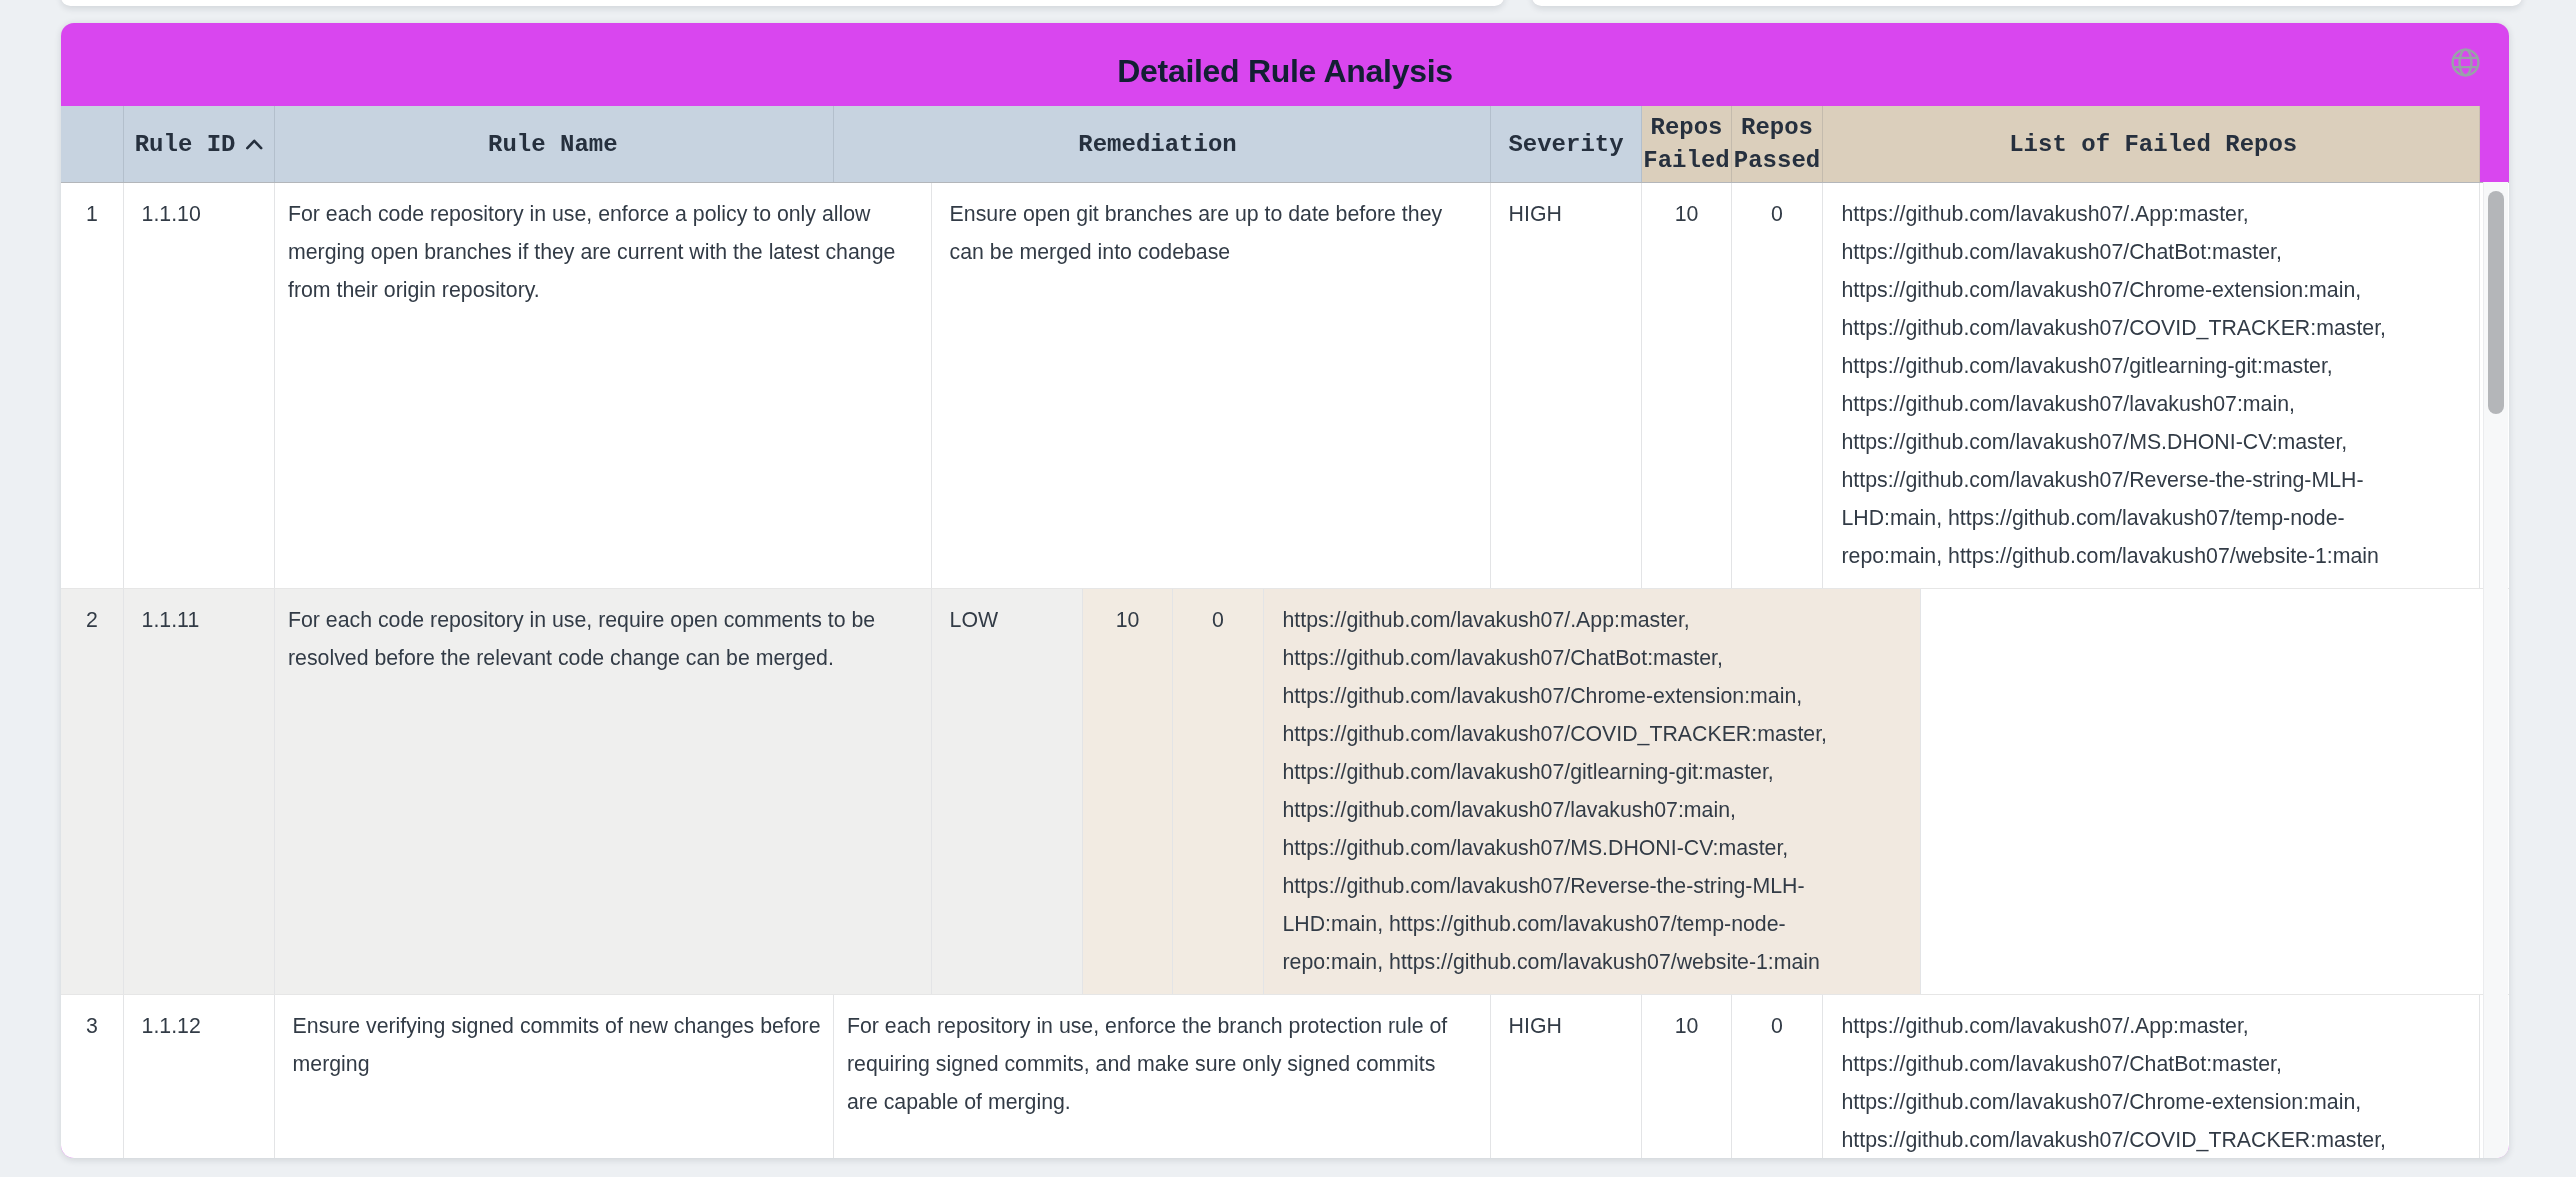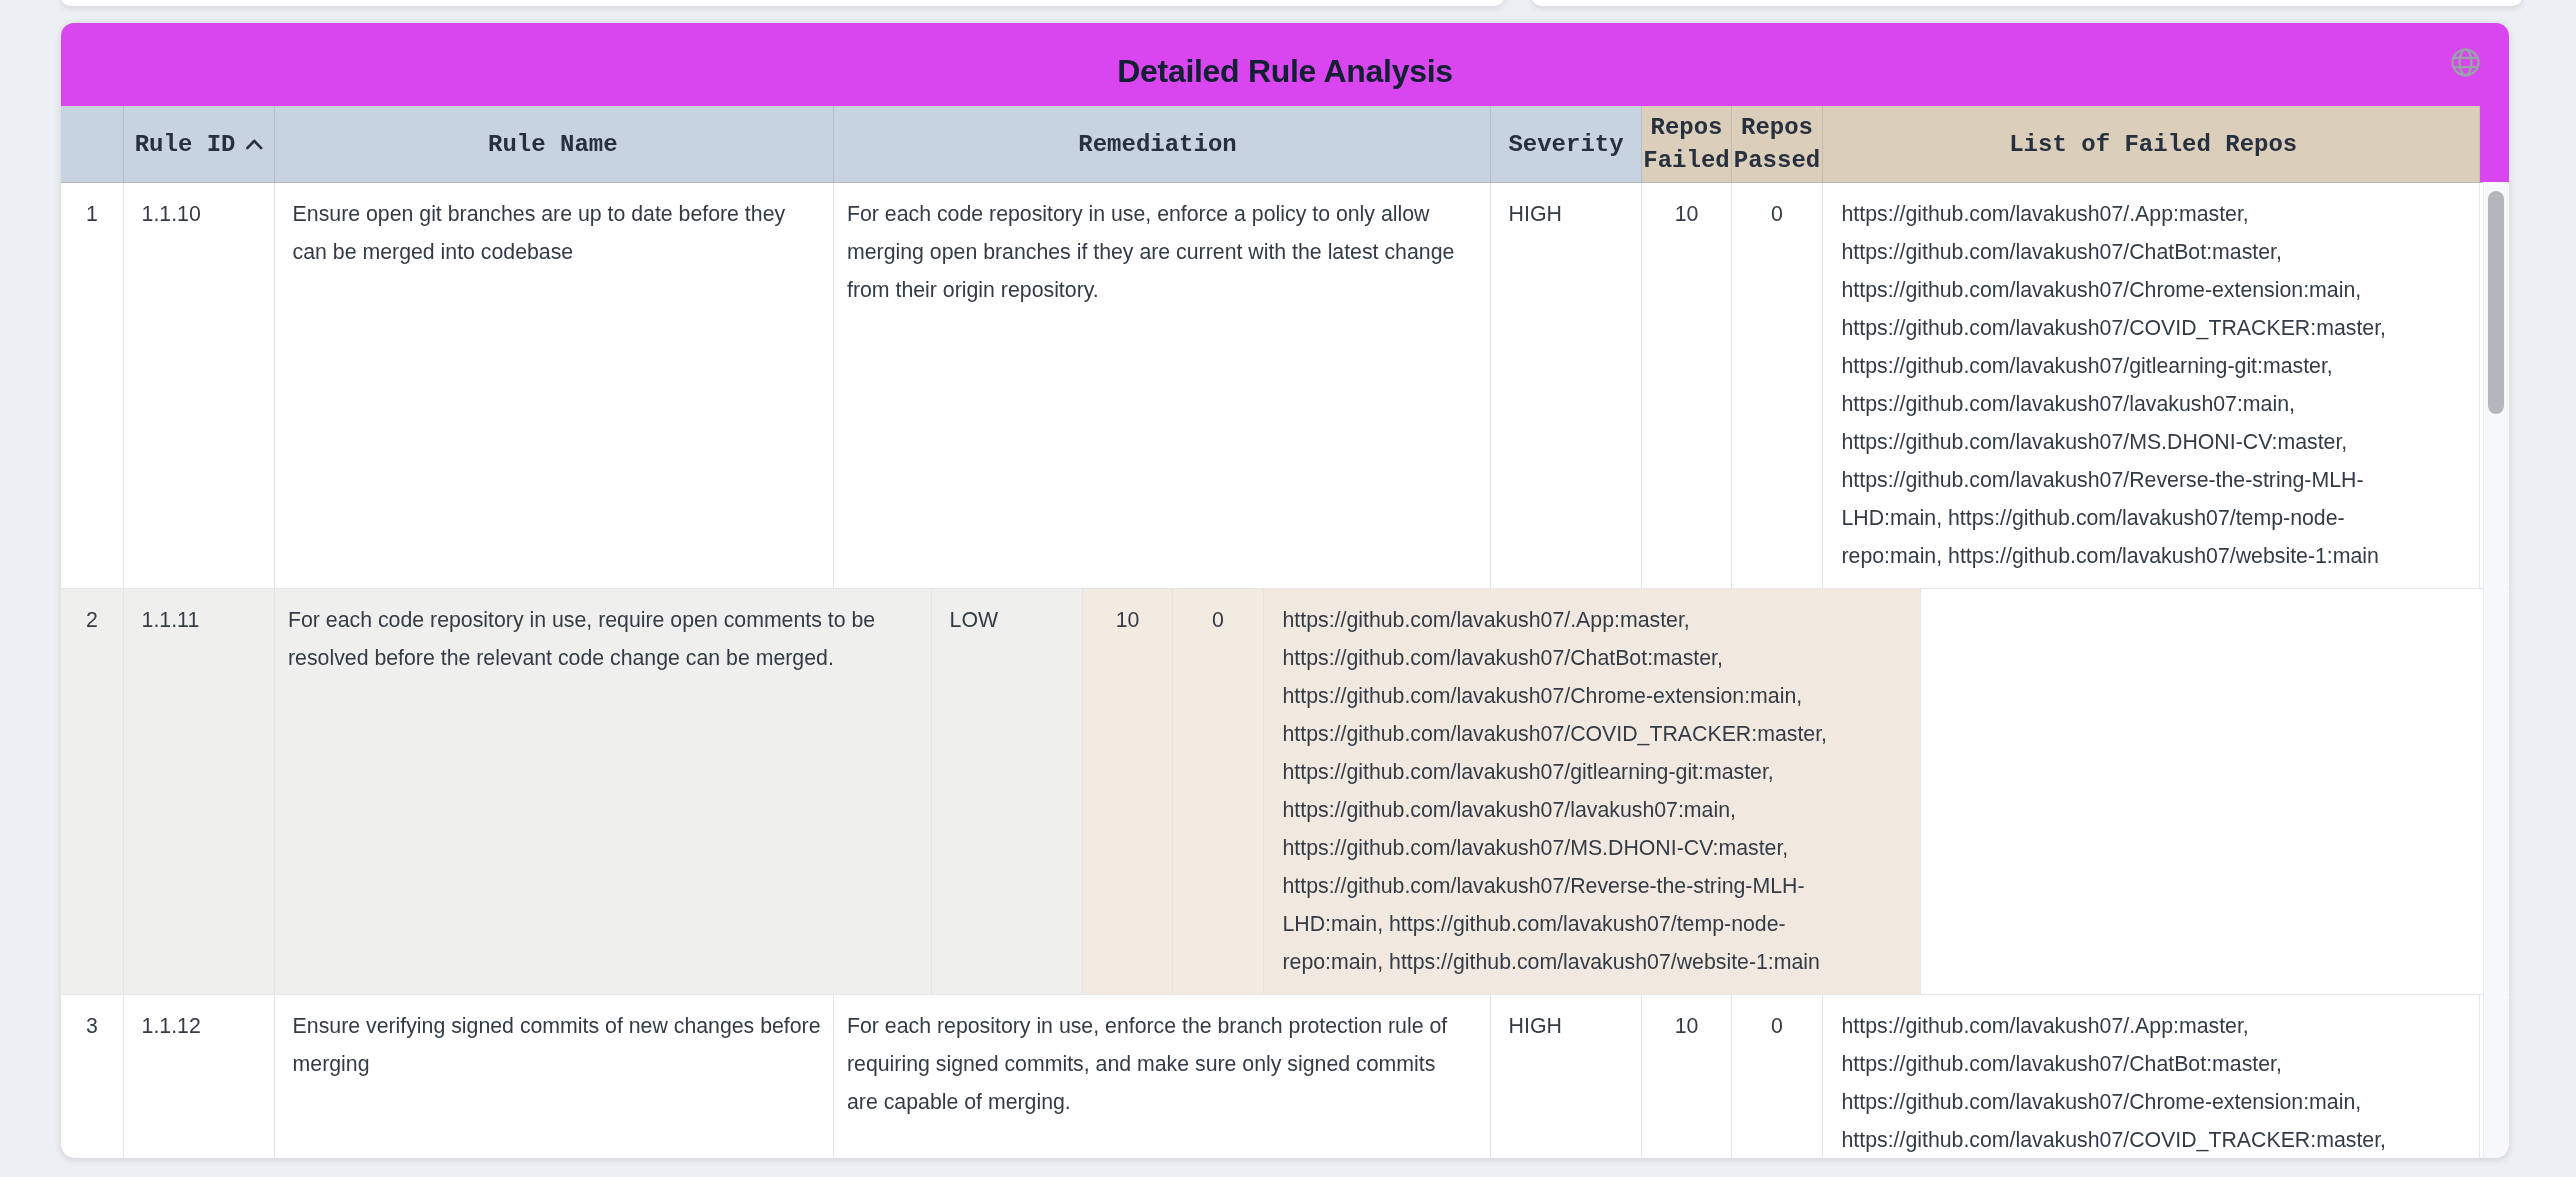--- a/index.html
+++ b/index.html
@@ -94,22 +94,22 @@
     <div class="th hb c4">Severity</div>
     <div class="th hw c5">Repos Failed</div>
     <div class="th hw c6">Repos Passed</div>
     <div class="th hw c7">List of Failed Repos</div>
   </div>
 
   <div class="tbody">
       <div class="tr">
     <div class="td c0">1</div>
     <div class="td c1">1.1.10</div>
+    <div class="td c3">For each code repository in use, enforce a policy to only allow merging open branches if they are current with the latest change from their origin repository.</div>
     <div class="td c2">Ensure open git branches are up to date before they can be merged into codebase</div>
-    <div class="td c3">For each code repository in use, enforce a policy to only allow merging open branches if they are current with the latest change from their origin repository.</div>
     <div class="td c4">HIGH</div>
     <div class="td c5">10</div>
     <div class="td c6">0</div>
     <div class="td c7">https://github.com/lavakush07/.App:master,
 https://github.com/lavakush07/ChatBot:master,
 https://github.com/lavakush07/Chrome-extension:main,
 https://github.com/lavakush07/COVID_TRACKER:master,
 https://github.com/lavakush07/gitlearning-git:master,
 https://github.com/lavakush07/lavakush07:main,
 https://github.com/lavakush07/MS.DHONI-CV:master,

